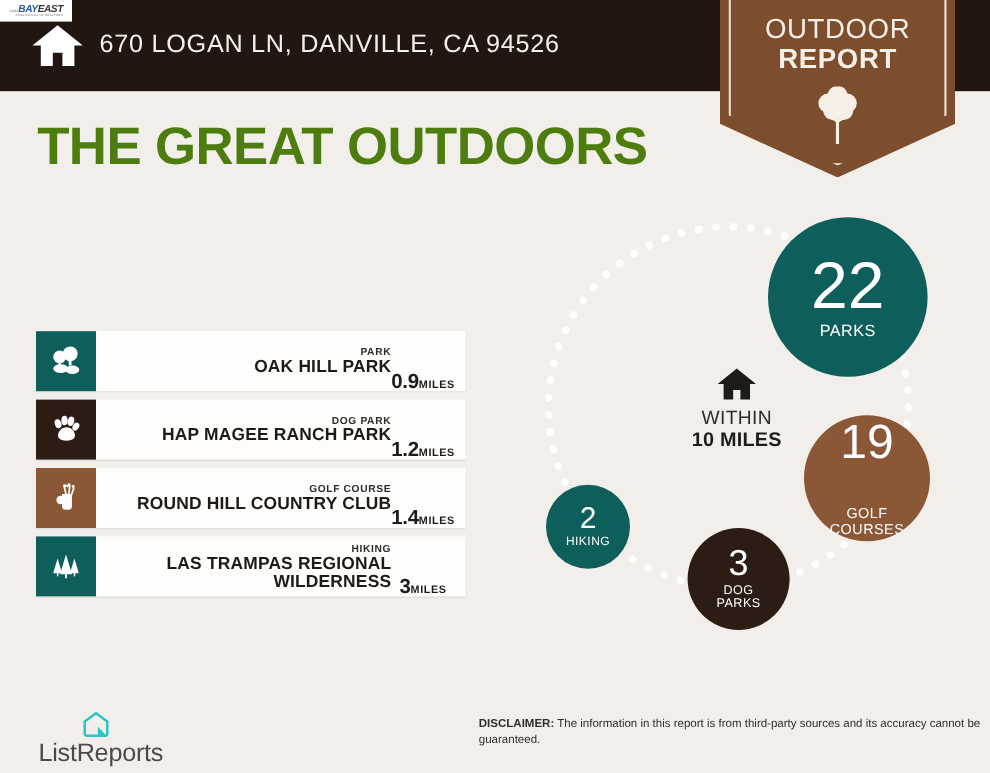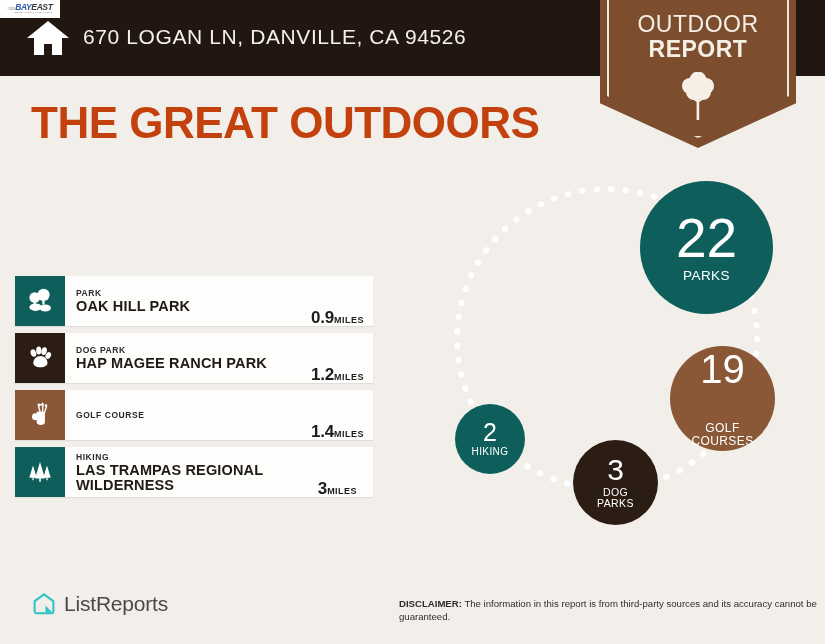--- a/index.html
+++ b/index.html
@@ -50,33 +50,33 @@
   .badge-title {
     position: absolute; left: 0; top: 24px; width: 196px; text-align: center;
     color: #f6efe6; font-size: 23px; line-height: 25px; letter-spacing: .5px;
   }
   .badge-title .l2 { font-weight: bold; }
   .badge-tree { position: absolute; left: 78px; top: 84px; width: 40px; height: 50px; }
 
   
   .main-title {
     position: absolute; left: 31px; top: 98px;
-    font-size: 44px; font-weight: bold; color: #c2410c; letter-spacing: -.5px;
+    font-size: 44px; font-weight: bold; color: #4d7c0f; letter-spacing: -.5px;
   }
   .main-sub {
     position: absolute; left: 32px; top: 152px;
     font-size: 15.5px; color: #4f4a45; letter-spacing: .1px;
   }
   .popular-title {
     position: absolute; left: 31px; top: 216px;
     font-size: 40px; font-weight: bold; color: #2f2f2f; letter-spacing: -.3px;
   }
 
   
-  .list { position: absolute; left: 15px; top: 276px; width: 358px; }
+  .list { position: absolute; left: 30px; top: 276px; width: 358px; text-align: right; }
   .list-row {
     position: relative; display: flex; align-items: stretch;
     background: #fdfdfc; height: 50px; margin-bottom: 7px;
     box-shadow: 0 1px 1px rgba(0,0,0,.07);
   }
   .row-icon {
     width: 50px; min-width: 50px; height: 50px;
     display: flex; align-items: center; justify-content: center;
   }
   .row-text { flex: 1; display: flex; flex-direction: column; justify-content: center; padding-left: 11px; }
@@ -113,21 +113,21 @@
   .b-hike { left: 25px; top: 238px; width: 70px; height: 70px; background: #0e5f5b; }
   .b-hike .num { font-size: 25px; }
   .b-hike .lab { font-size: 10px; margin-top: 1px; }
 
   .center-group { position: absolute; left: 124px; top: 140px; width: 120px; text-align: center; }
   .center-home { width: 34px; height: 28px; margin: 0 auto; }
   .center-l1 { font-size: 16px; color: #2b2b2b; letter-spacing: .3px; margin-top: 6px; }
   .center-l2 { font-size: 16.5px; font-weight: bold; color: #1d1d1d; letter-spacing: .2px; line-height: 18px; }
 
   
-  .footer-logo { position: absolute; left: 32px; top: 592px; display: flex; align-items: center; }
+  .footer-logo { position: absolute; left: 32px; top: 592px; display: flex; align-items: center; flex-direction: column; }
   .footer-logo-icon { width: 24px; height: 24px; margin-right: 8px; }
   .footer-logo-text { font-size: 21px; color: #4a4a4a; letter-spacing: -.2px; }
   .disclaimer {
     position: absolute; left: 371px; top: 598px; width: 432px;
     font-size: 9.6px; color: #2e2e2e; line-height: 12.5px; margin-left: 28px;
   }
   .disclaimer b { font-weight: bold; }
 </style>
 </head>
 <body>
@@ -239,20 +239,21 @@
             <circle cx="15.6" cy="4.6" r="1.5"></circle>
               <circle cx="20" cy="3.6" r="1.5"></circle>
               <circle cx="24.2" cy="5.4" r="1.5"></circle>
             <path d="M13 13h10v12a4 4 0 0 1-4 4h-2a4 4 0 0 1-4-4z"></path>
             <circle cx="11.5" cy="19" r="4.2"></circle>
           </g>
         </svg>
       </div>
       <div class="row-text">
         <div class="row-cat">GOLF COURSE</div>
+        <div class="row-name">ROUND HILL COUNTRY CLUB</div>
       </div>
       <div class="row-dist">
         <div class="row-dist-num">1.4</div>
         <div class="row-dist-unit">MILES</div>
       </div>
     </div>
 
     <div class="list-row">
       <div class="row-icon" style="background:#0e5f5b">
         <svg viewBox="0 0 34 34" width="28" height="28">
@@ -303,20 +304,29 @@
         <div>DOG</div>
         <div>PARKS</div>
       </div>
     </div>
 
     <div class="bubble b-hike">
       <div class="num">2</div>
       <div class="lab">HIKING</div>
     </div>
 
+    <div class="center-group">
+      <div class="center-home">
+        <svg viewBox="0 0 34 28" width="34" height="28">
+          <path d="M17 1 L33 14 L28 14 L28 27 L20 27 L20 19 L14 19 L14 27 L6 27 L6 14 L1 14 Z" fill="#1c1c1c"></path>
+        </svg>
+      </div>
+      <div class="center-l1">WITHIN</div>
+      <div class="center-l2">10 MILES</div>
+    </div>
   </div>
 
   <div class="footer-logo">
     <div class="footer-logo-icon">
       <svg viewBox="0 0 24 24" width="24" height="24">
         <path d="M12 2.4 L21.4 9.2 V19.2 a2 2 0 0 1-2 2 H4.6 a2 2 0 0 1-2-2 V9.2 Z" fill="none" stroke="#2ec4c4" stroke-width="2.1" stroke-linejoin="round"></path>
         <path d="M13.5 13.5 L19.6 19.8 a2 2 0 0 1-1.6.8 H13.5 Z" fill="#2ec4c4"></path>
       </svg>
     </div>
     <div class="footer-logo-text">ListReports</div>

